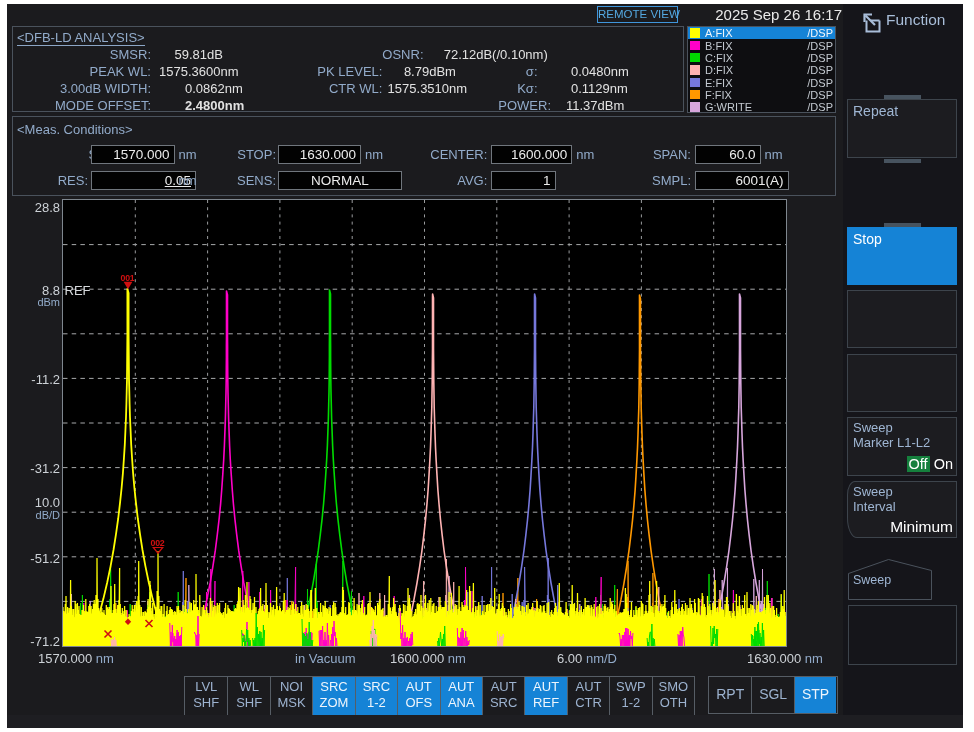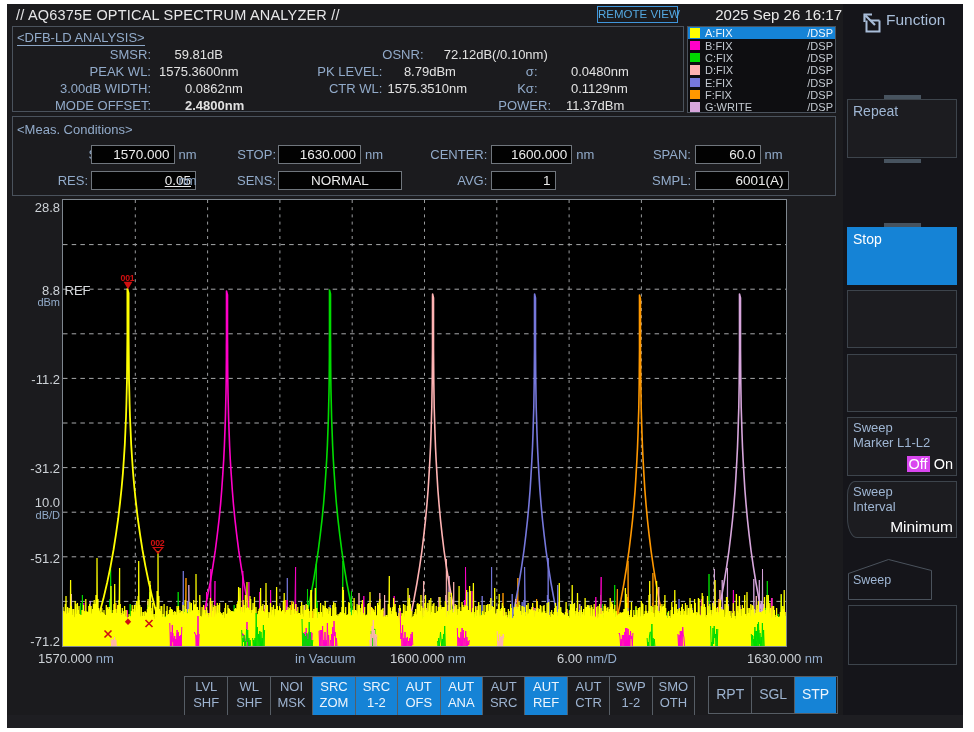--- a/index.html
+++ b/index.html
@@ -8,21 +8,20 @@
 .vbox{background:#020202;border:1px solid #70767d;color:#ececec;font-size:13.5px;line-height:18px;text-align:right;padding:0 4px;white-space:nowrap}
 .ax{color:#cdd2d7;font-size:13px;white-space:nowrap;z-index:5}
 .axb{color:#92abca;font-size:13px;white-space:nowrap}
 .sbtn{background:#1c1c20;border:1px solid #3d444c;color:#9fb6d3;font-size:14px;padding:2px 5px;line-height:18px}
 .tb{display:flex;border:1px solid #565d65}
 .tb>div{width:42.45px;text-align:center;font-size:13px;line-height:16px;padding-top:2px;color:#9db3d0;border-left:1px solid #565d65;height:100%}
 .tb>div:first-child{border-left:none}
 .tb .on{background:#1583d6;color:#eef5fc}
 </style></head><body>
 <div class="screen">
-<div class="val" style="position:absolute;left:9px;top:3px;font-size:14.5px;color:#e6e6e8;letter-spacing:0.2px;">// AQ6375E OPTICAL SPECTRUM ANALYZER //</div>
     <div style="position:absolute;left:590px;top:2px;width:81px;height:17px;border:1px solid #3f96dc;color:#54a8e0;font-size:11.5px;line-height:15px;text-align:center;white-space:nowrap;">REMOTE VIEW</div>
     <div class="val" style="position:absolute;right:121px;top:2px;font-size:15px;color:#eaeaea;">2025 Sep 26 16:17</div>
     <div style="position:absolute;left:5px;top:22px;width:672px;height:86px;border:1px solid #4a525c;"></div>
     <div class="lbl" style="position:absolute;left:10px;top:26px;border-bottom:1px solid #8ca6c6;line-height:15px;">&lt;DFB-LD ANALYSIS&gt;</div>
     <div class="lbl" style="position:absolute;right:812px;top:42px;">SMSR:</div>
     <div class="val" style="position:absolute;left:167.5px;top:42px;">59.81dB</div>
     <div class="lbl" style="position:absolute;right:812px;top:59px;">PEAK WL:</div>
     <div class="val" style="position:absolute;left:152px;top:59px;">1575.3600nm</div>
     <div class="lbl" style="position:absolute;right:812px;top:76px;">3.00dB WIDTH:</div>
     <div class="val" style="position:absolute;left:178px;top:76px;">0.0862nm</div>
@@ -167,21 +166,21 @@
       <path d="M2.5 10V2.5H10" fill="none" stroke="#a9bed9" stroke-width="2.2"></path>
     </svg>
     <div style="position:absolute;left:879px;top:7px;color:#a9bed9;font-size:15.5px;text-align:right;">Function</div>
     <div class="sbtn" style="position:absolute;left:840px;top:95px;width:110px;height:59px;">Repeat</div>
     <div class="sbtn" style="position:absolute;left:840px;top:223px;width:110px;height:58px;background:#1583d6;border-color:#1583d6;color:#fff;">Stop</div>
     <div class="sbtn" style="position:absolute;left:840px;top:286px;width:110px;height:58px;"></div>
     <div class="sbtn" style="position:absolute;left:840px;top:350px;width:110px;height:58px;"></div>
     <div style="position:absolute;left:877px;top:90.5px;width:37px;height:4.5px;background:#47535f;"></div>
     <div style="position:absolute;left:877px;top:154.5px;width:37px;height:4.5px;background:#47535f;"></div>
     <div style="position:absolute;left:877px;top:218.5px;width:37px;height:4.5px;background:#47535f;"></div>
-    <div class="sbtn" style="position:absolute;left:840px;top:413px;width:110px;height:59px;font-size:13px;line-height:15px;">Sweep<br>Marker L1-L2<div style="position:absolute;right:3px;bottom:3px;font-size:14.5px;color:#fff"><span style="background:#d946ef;padding:0 2px;">Off</span> On</div></div>
+    <div class="sbtn" style="position:absolute;left:840px;top:413px;width:110px;height:59px;font-size:13px;line-height:15px;">Sweep<br>Marker L1-L2<div style="position:absolute;right:3px;bottom:3px;font-size:14.5px;color:#fff"><span style="background:#15803d;padding:0 2px;">Off</span> On</div></div>
     <div class="sbtn" style="position:absolute;left:840px;top:477px;width:110px;height:57px;font-size:13px;line-height:15px;border-top-left-radius:8px 14px;border-bottom-left-radius:10px 20px;">Sweep<br>Interval<div style="position:absolute;right:3px;bottom:3px;font-size:15.5px;color:#fff">Minimum</div></div>
     <svg style="position:absolute;left:839px;top:549px" width="95" height="50" viewBox="0 0 95 50">
       <path d="M2.5 20.5L42.5 6.5L85.5 17.5V46.5H2.5Z" fill="none" stroke="#4a525c" stroke-width="1"></path>
       <text x="7" y="31" fill="#9fb6d3" font-size="12.5" font-family="Liberation Sans,sans-serif">Sweep</text>
     </svg>
     <div style="position:absolute;left:841px;top:601px;width:109px;height:60px;border:1px solid #3d444c;"></div>
     <div class="tb" style="position:absolute;left:177px;top:671.5px;width:511px;height:44px;">
       <div>LVL<br>SHF</div>
       <div>WL<br>SHF</div>
       <div>NOI<br>MSK</div>

